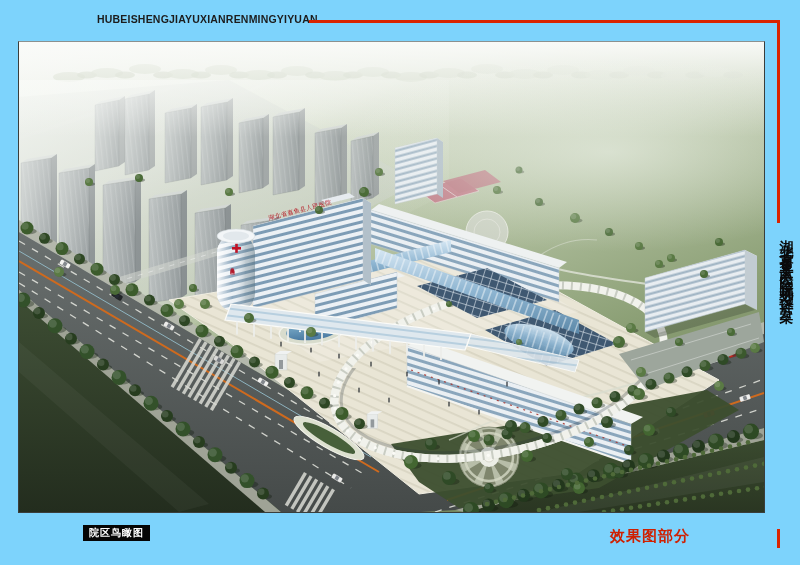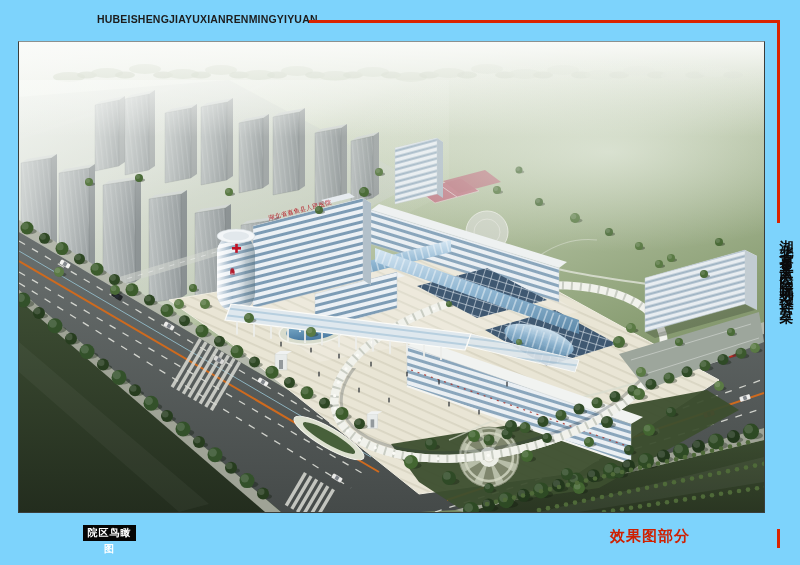--- a/index.html
+++ b/index.html
@@ -8,21 +8,21 @@
   .pinyin{position:absolute;left:97px;top:13px;font-size:10.5px;font-weight:700;color:#1c1c1c;
           letter-spacing:0.2px;white-space:nowrap;}
   .hline{position:absolute;left:309px;top:20px;width:470px;height:3px;background:#d92400;}
   .vline-top{position:absolute;left:777px;top:20px;width:3px;height:203px;background:#d92400;}
   .vline-bottom{position:absolute;left:777px;top:529px;width:3px;height:19px;background:#d92400;}
   .vtitle{position:absolute;left:775px;top:229px;width:24px;
           writing-mode:vertical-rl;text-orientation:upright;
           font-size:14px;font-weight:700;color:#0a0a0a;letter-spacing:4.5px;line-height:24px;}
   .frame{position:absolute;left:18px;top:41px;width:745px;height:470px;
          border:1px solid #3a3e3c;border-top-color:#8b9190;background:#dfe5d8;}
-  .view-label{position:absolute;left:83px;top:525px;width:53px;height:16px;background:#050505;
+  .view-label{position:absolute;left:83px;top:525px;width:67px;height:16px;background:#050505;
           color:#fff;font-size:10px;line-height:16px;text-align:center;letter-spacing:1px;font-weight:700;}
   .section-label{position:absolute;left:610px;top:527px;font-size:15px;font-weight:700;color:#cf2000;
           letter-spacing:1px;}
   .date-box{position:absolute;left:659px;top:527px;width:119px;height:21px;border:1px solid #cf2000;
           box-sizing:border-box;}
   .date-bar{position:absolute;left:0;top:0;width:8px;height:19px;
           background:linear-gradient(180deg,#ff6a00,#c21500);border-right:1px solid #8d1000;}
   .date-text{position:absolute;left:15px;top:0;font-size:13px;line-height:19px;color:#161616;
           letter-spacing:1.5px;}
 </style>

